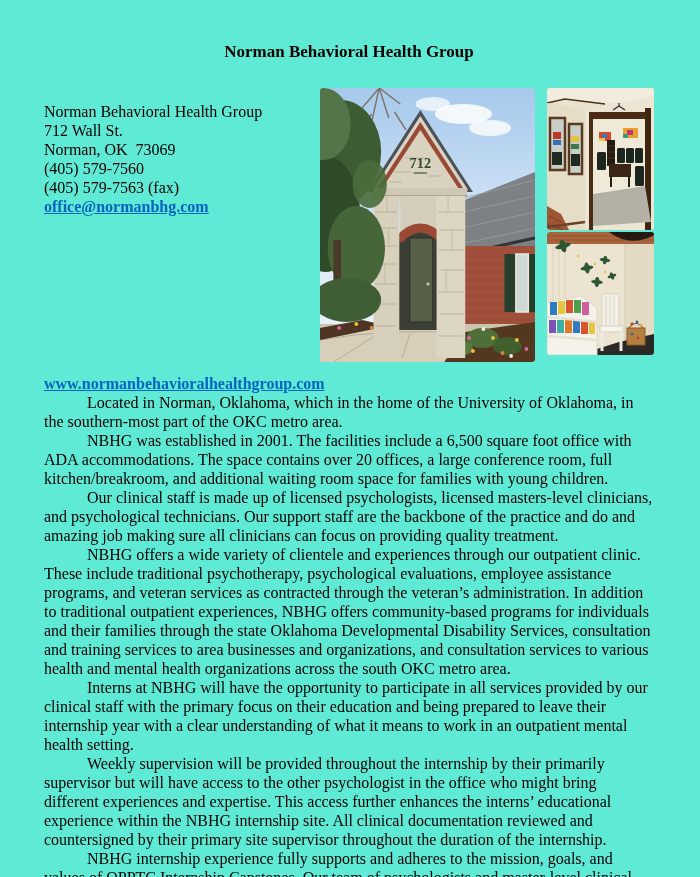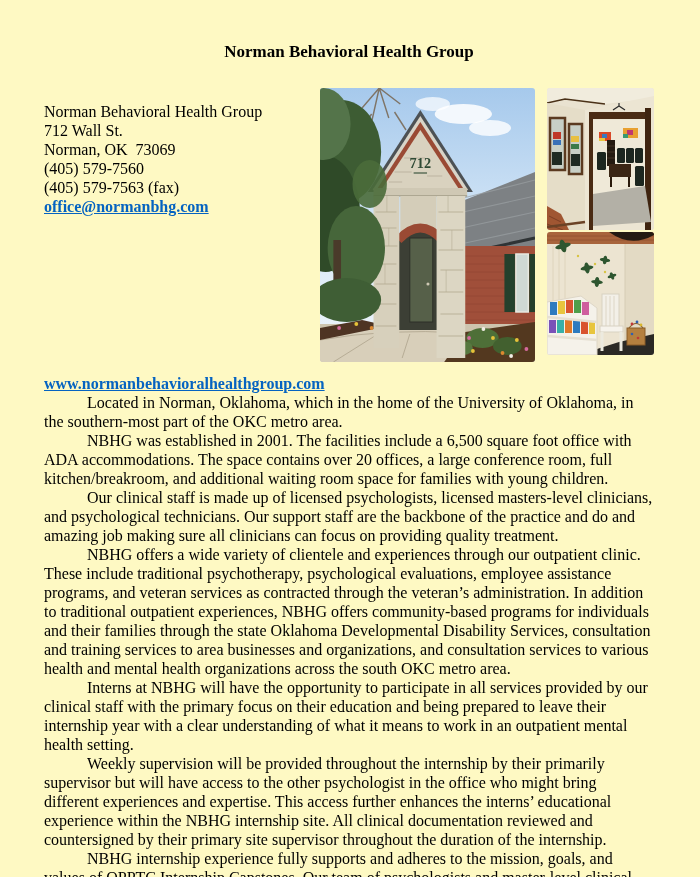--- a/index.html
+++ b/index.html
@@ -1,21 +1,21 @@
 <!DOCTYPE html>
 <html><head>
 <meta charset="utf-8">
 <style>
   html,body{margin:0;padding:0;background:#ffffff;}
   .page{
     position:relative;
     width:700px;height:877px;
     box-sizing:border-box;
     padding:42px 46px 0 44px;
-    background:#fef9c3;
+    background:#5eead4;
     font-family:"Liberation Serif","DejaVu Serif",serif;
     font-size:16px;line-height:19px;color:#000000;
     overflow:hidden;
   }
   .doc-title{
     margin:0 0 40px 0;
     font-size:17px;line-height:20px;
     font-weight:bold;text-align:center;color:#000;
   }
   .collage{

